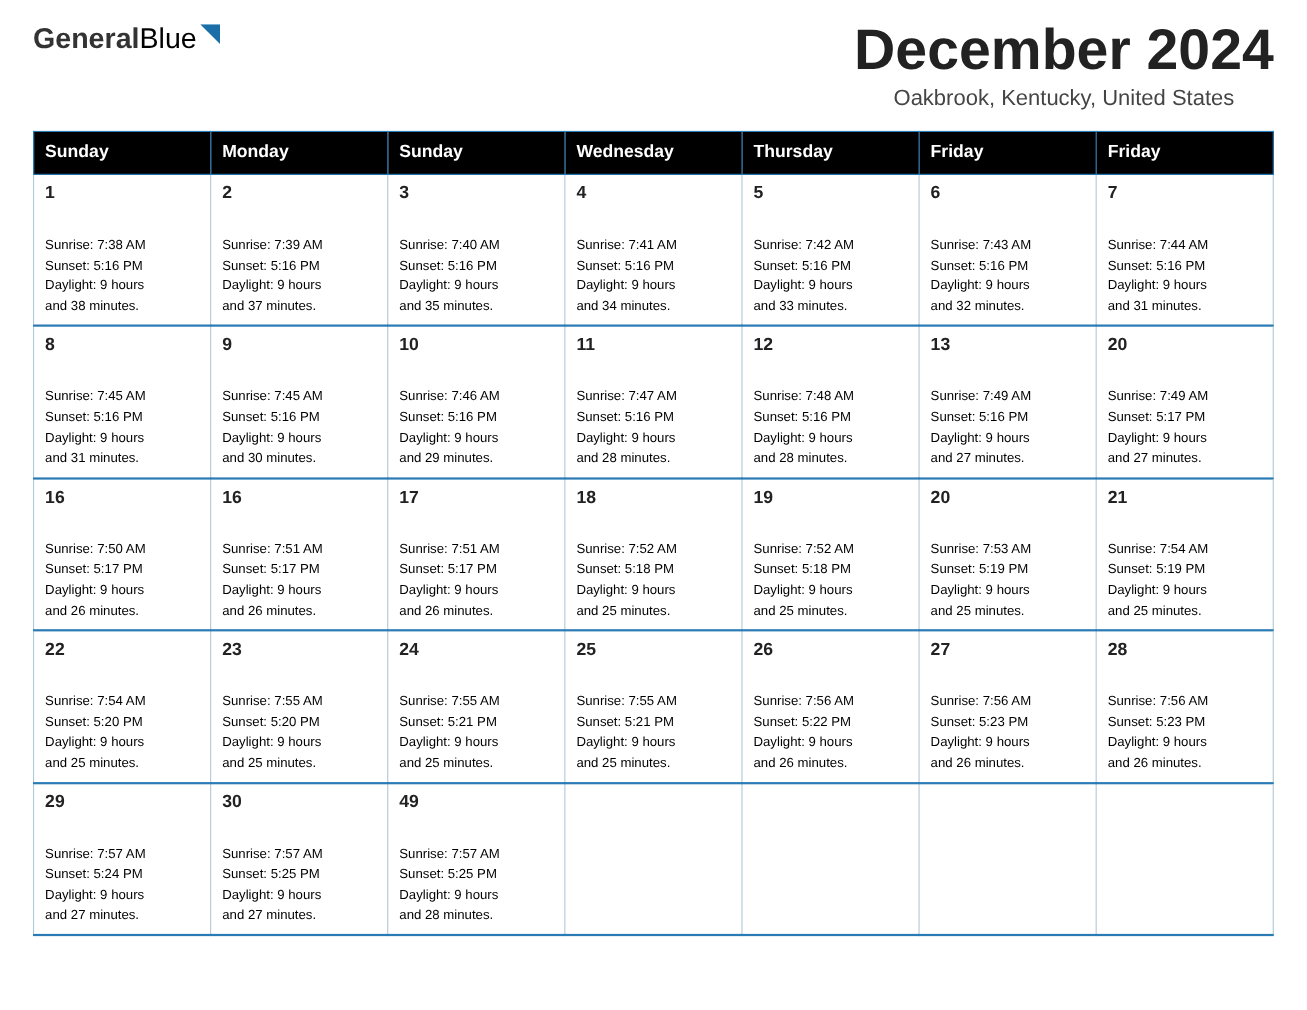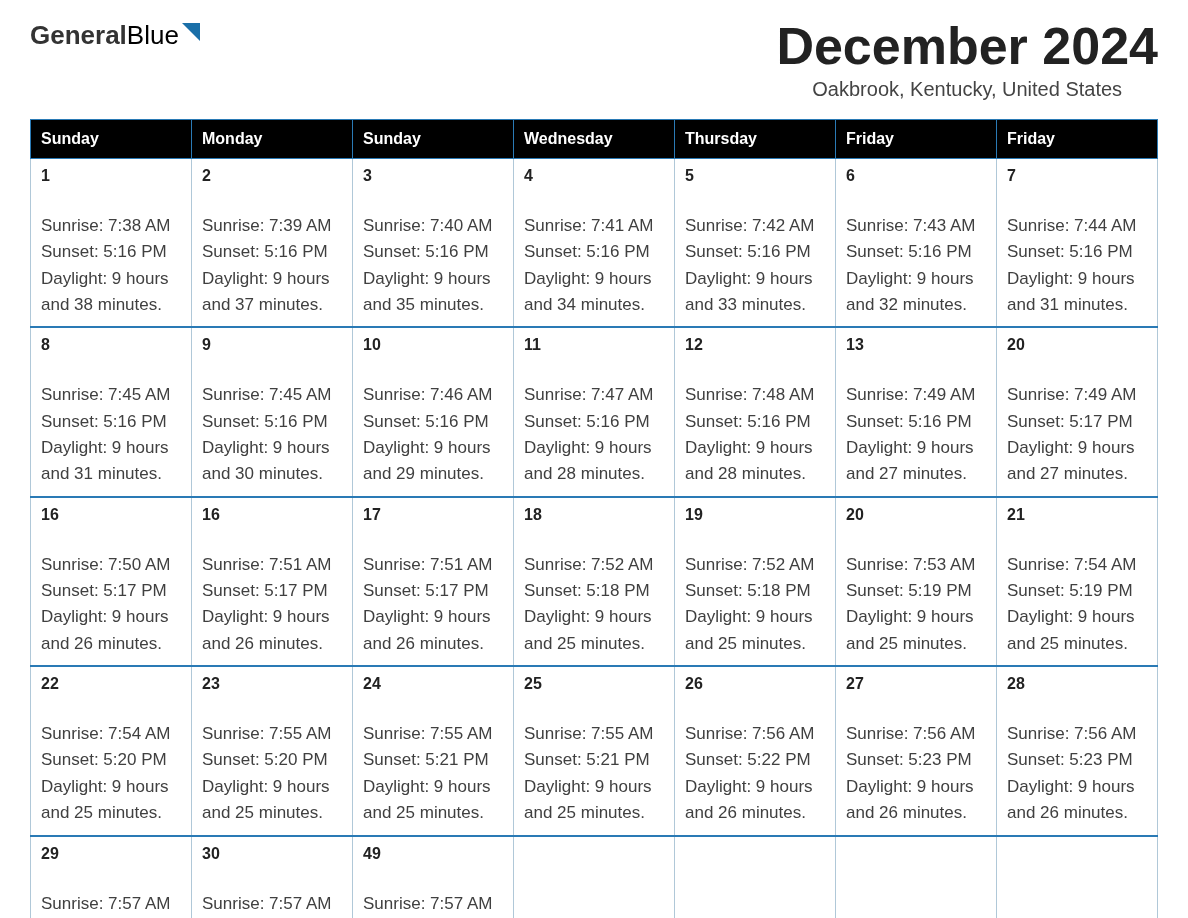--- a/index.html
+++ b/index.html
@@ -80,22 +80,22 @@
       border-bottom: 2px solid #2a7ab5;
     }
     .day-number {
       font-size: 16px;
       font-weight: bold;
       color: #222;
       display: block;
       margin-bottom: 4px;
     }
     .day-info {
-      font-size: 17px;
-      color: #404040;
+      font-size: 12px;
+      color: #000000;
       line-height: 1.55;
       margin-top: 28px;
     }
     .empty-cell {
       background: #fff;
     }
   </style>
 </head>
 <body>
 

